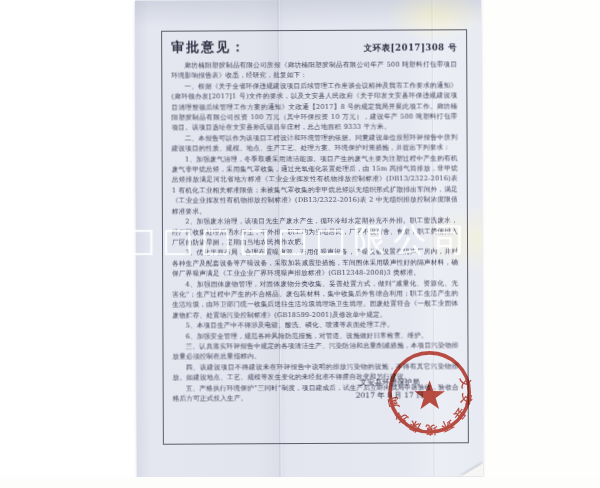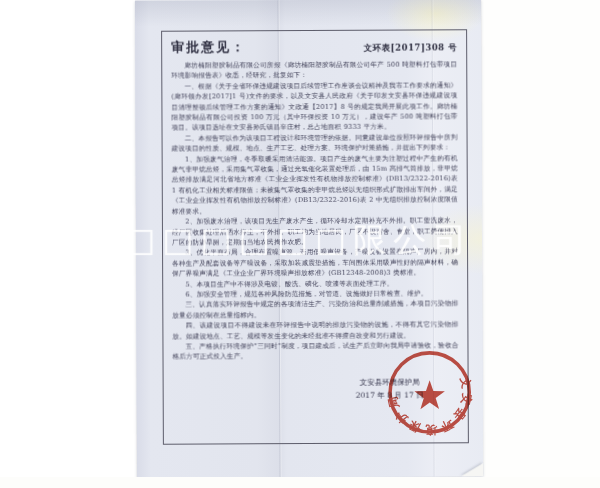--- a/index.html
+++ b/index.html
@@ -89,20 +89,21 @@
       <span class="doc-number">文环表[2017]308 号</span>
     </div>
 
     <div class="body-text">
         <p class="para">廊坊楠阳塑胶制品有限公司所报《廊坊楠阳塑胶制品有限公司年产 500 吨塑料打包带项目环境影响报告表》收悉，经研究，批复如下：</p>
         <p class="para">一、根据《关于全省环保违规建设项目后续管理工作座谈会议精神及我市工作要求的通知》(廊环领办发[2017]1 号)文件的要求，以及文安县人民政府《关于印发文安县环保违规建设项目清理整顿后续管理工作方案的通知》文政通【2017】8 号的规定我局开展此项工作。廊坊楠阳塑胶制品有限公司投资 100 万元（其中环保投资 10 万元），建设年产 500 吨塑料打包带项目。该项目选址在文安县孙氏镇吕辛庄村，总占地面积 9333 平方米。</p>
         <p class="para">二、本报告可以作为该项目工程设计和环境管理的依据。同意建设单位按照环评报告中所判建设项目的性质、规模、地点、生产工艺、处理方案、环境保护对策措施，并提出下列要求：</p>
         <p class="para">1、加强废气治理，冬季取暖采用清洁能源。项目产生的废气主要为注塑过程中产生的有机废气非甲烷总烃，采用集气罩收集，通过光氧催化装置处理后，由 15m 高排气筒排放，非甲烷总烃排放满足河北省地方标准《工业企业挥发性有机物排放控制标准》(DB13/2322-2016)表 1 有机化工业相关标准限值；未被集气罩收集的非甲烷总烃以无组织形式扩散排出车间外，满足《工业企业挥发性有机物排放控制标准》(DB13/2322-2016)表 2 中无组织排放控制浓度限值标准要求。</p>
         <p class="para">2、加强废水治理，该项目无生产废水产生，循环冷却水定期补充不外排。职工盥洗废水，经厂区收集处理后洒水抑尘，不外排。职工均为当地居民，厂区不设宿舍、食堂，职工粪便排入厂区的防渗旱厕，定期由当地农民掏作农肥。</p>
         <p class="para">3、优化平面布局，合理布置噪声源，选用低噪声设备，产噪设备设置在隔声厂房内，并对各种生产及配套设备等产噪设备，采取加装减震垫措施，车间围体采用吸声性好的隔声材料，确保厂界噪声满足《工业企业厂界环境噪声排放标准》(GB12348-2008)3 类标准。</p>
+        <p class="para">4、加强固体废物管理，对固体废物分类收集、妥善处置方式，做到“减量化、资源化、无害化”；生产过程中产生的不合格品、废包装材料，集中收集后外售综合利用；职工生活产生的生活垃圾，由环卫部门统一收集后送往生活垃圾填埋场卫生填埋。固废处置符合《一般工业固体废物贮存、处置场污染控制标准》(GB18599-2001)及修改单中规定。</p>
         <p class="para">5、本项目生产中不得涉及电镀、酸洗、磷化、喷漆等表面处理工序。</p>
         <p class="para">6、加强安全管理，规范各种风险防范措施，对管道、设施做好日常检查、维护。</p>
         <p class="para">三、认真落实环评报告中规定的各项清洁生产、污染防治和总量削减措施，本项目污染物排放量必须控制在总量指标内。</p>
         <p class="para">四、该建设项目不得建设未在环评报告中说明的排放污染物的设施，不得有其它污染物排放。如建设地点、工艺、规模等发生变化的未经批准不得擅自改变和另行建设。</p>
         <p class="para">五、严格执行环境保护“三同时”制度，项目建成后，试生产后立即向我局申请验收，验收合格后方可正式投入生产。</p>
       </div>
 
     <div class="signature">
       <div>文安县环境保护局</div>
       <div>2017 年 8 月 17 日</div>

